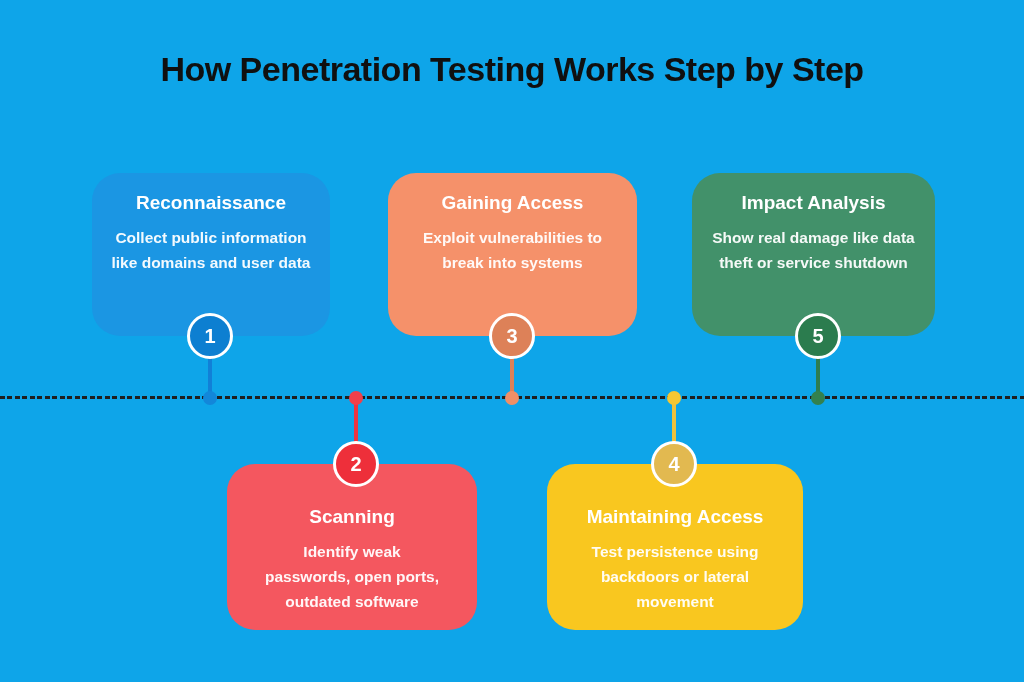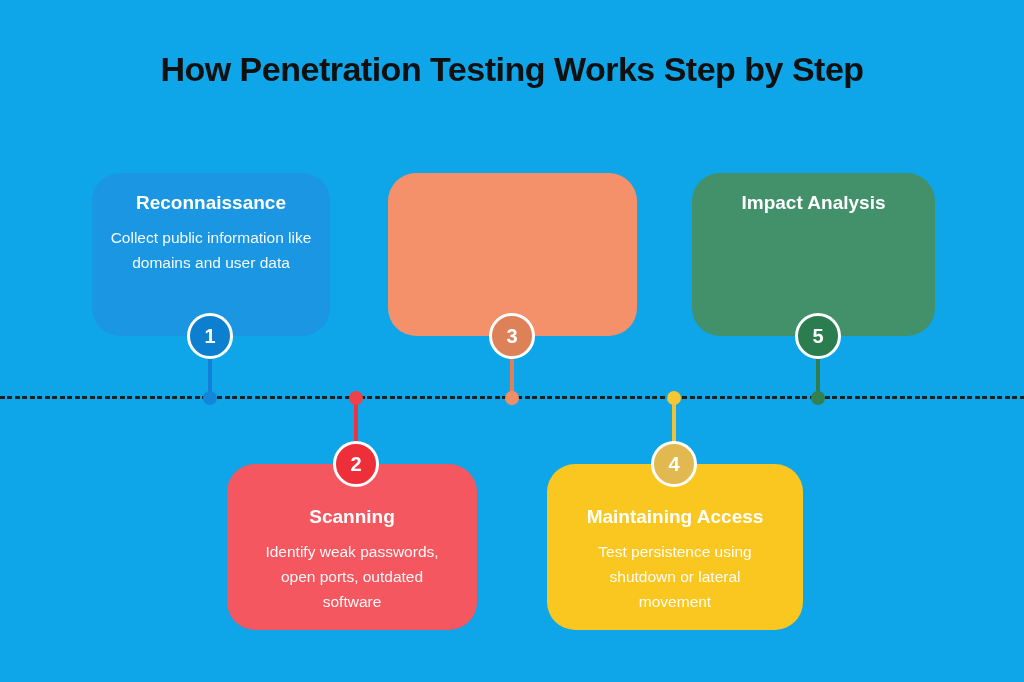--- a/index.html
+++ b/index.html
@@ -39,20 +39,21 @@
     font-weight:700;
     margin:0 0 11px 0;
     color:#ffffff;
   }
   .card-desc{
     font-size:15.5px;
     line-height:25px;
     color:rgba(255,255,255,0.95);
     margin:0 auto;
     max-width:205px;
+    font-weight:bold;
   }
   .connector-line{
     position:absolute;
     width:4px;
   }
   .timeline-dot{
     position:absolute;
     width:14px;height:14px;
     border-radius:50%;
     top:391px;
@@ -121,42 +122,45 @@
     </div>
     <div class="number-badge" style="background: rgb(238, 47, 58);">
       <span>2</span>
     </div>
   </div>
 
   <div class="step step-3">
     <div class="connector-line" style="background: rgb(221, 129, 88);"></div>
     <div class="timeline-dot" style="background: rgb(240, 143, 102);"></div>
     <div class="card" style="background: rgb(245, 145, 106);">
+      <h2 class="card-title">Gaining Access</h2>
+      <p class="card-desc">Exploit vulnerabilities to break into systems</p>
     </div>
     <div class="number-badge" style="background: rgb(221, 129, 88);">
       <span>3</span>
     </div>
   </div>
 
   <div class="step step-4">
     <div class="connector-line" style="background: rgb(240, 194, 60);"></div>
     <div class="timeline-dot" style="background: rgb(245, 199, 51);"></div>
     <div class="card" style="background: rgb(249, 199, 31);">
       <h2 class="card-title">Maintaining Access</h2>
-      <p class="card-desc">Test persistence using shutdown or lateral movement</p>
+      <p class="card-desc">Test persistence using backdoors or lateral movement</p>
     </div>
     <div class="number-badge" style="background: rgb(226, 185, 80);">
       <span>4</span>
     </div>
   </div>
 
   <div class="step step-5">
     <div class="connector-line" style="background: rgb(46, 124, 80);"></div>
     <div class="timeline-dot" style="background: rgb(51, 129, 79);"></div>
     <div class="card" style="background: rgb(66, 145, 106);">
       <h2 class="card-title">Impact Analysis</h2>
+      <p class="card-desc">Show real damage like data theft or service shutdown</p>
     </div>
     <div class="number-badge" style="background: rgb(43, 124, 78);">
       <span>5</span>
     </div>
   </div>
 
 </div>
 
 </body></html>

